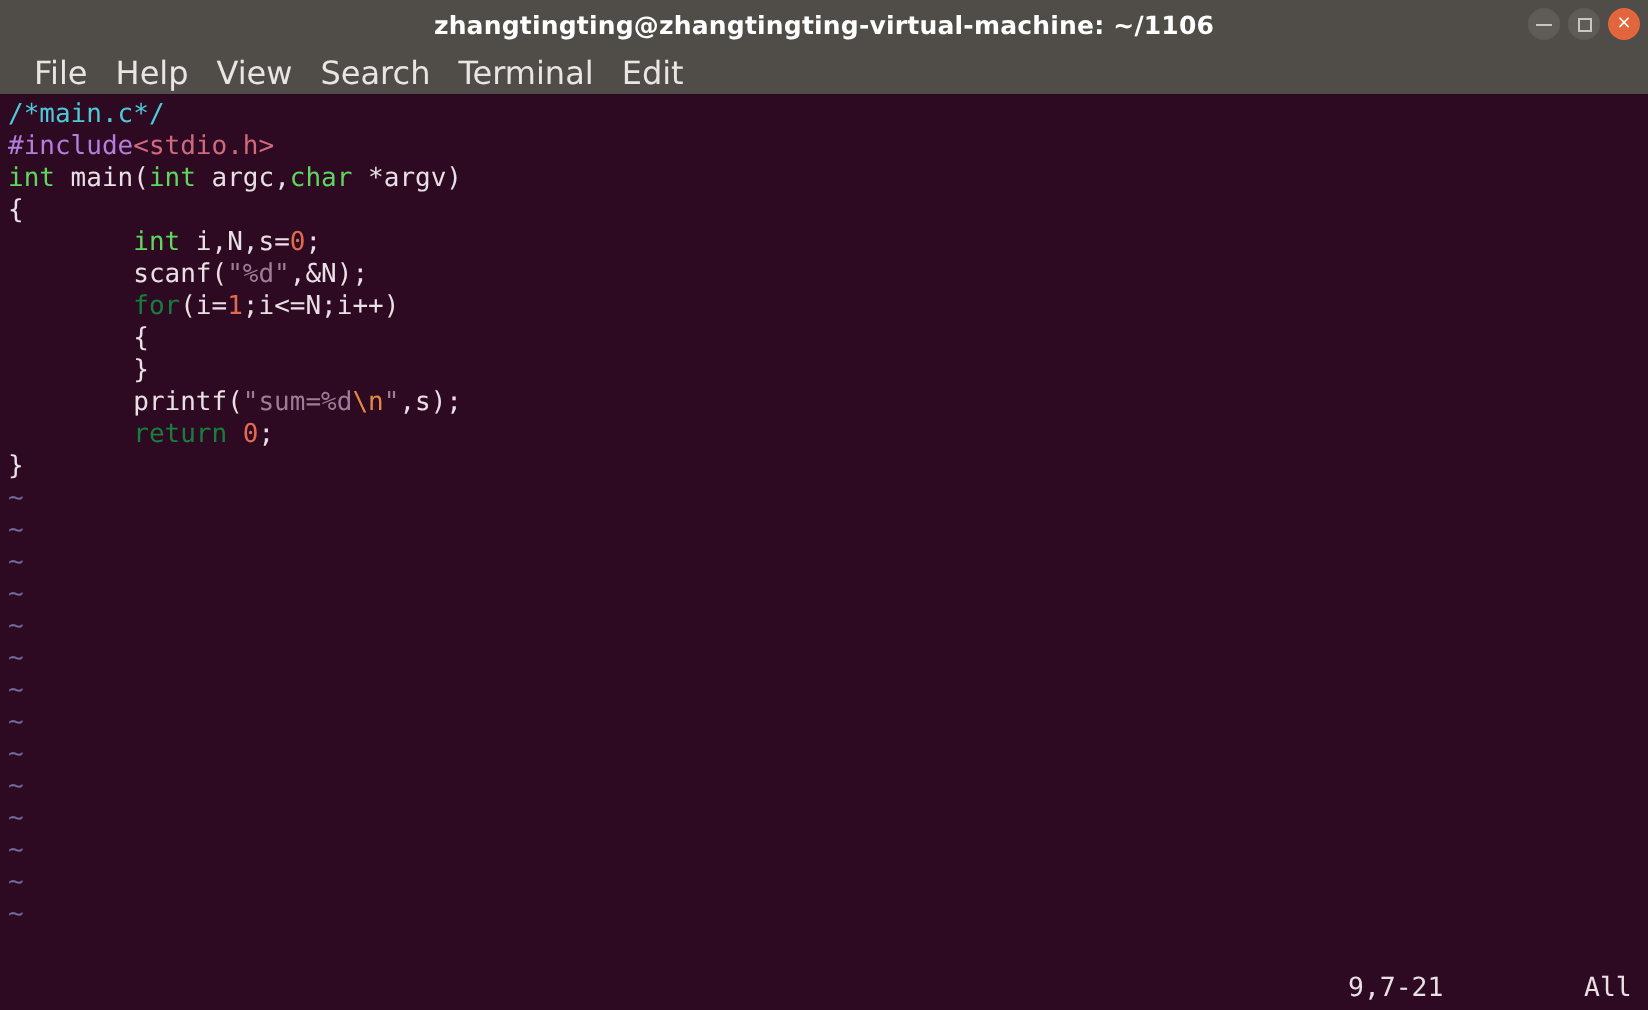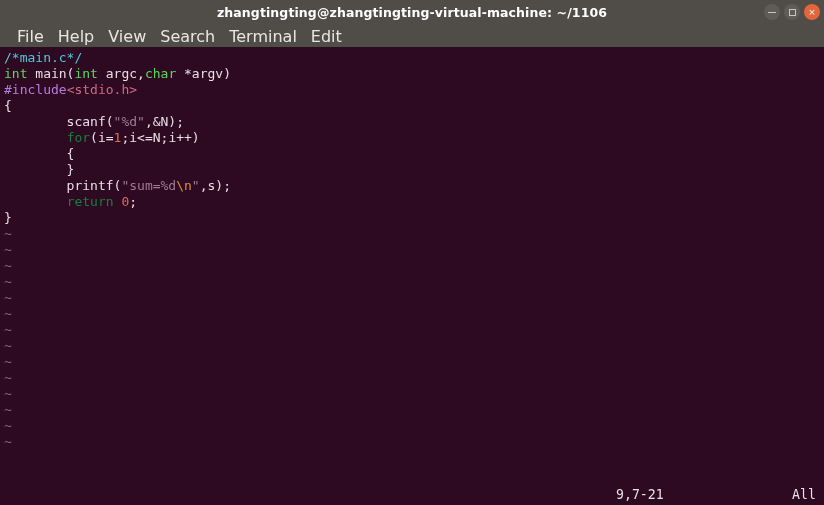--- a/index.html
+++ b/index.html
@@ -145,21 +145,21 @@
     position: relative;
     font-family: "DejaVu Sans Mono", monospace;
     font-size: 13.2px;
     color: #e8e0e5;
     flex: 0 0 auto;
     padding-left: 4px;
     white-space: pre;
   }
   .status-pos {
     position: absolute;
-    left: 616px;
+    left: 674px;
     top: 0;
   }
   .status-scroll {
     position: absolute;
     left: 792px;
     top: 0;
   }
 </style>
 </head>
 <body>
@@ -185,23 +185,24 @@
     <div class="menu-item">File</div>
     <div class="menu-item">Help</div>
     <div class="menu-item">View</div>
     <div class="menu-item">Search</div>
     <div class="menu-item">Terminal</div>
     <div class="menu-item">Edit</div>
   </div>
 
   <div class="term" id="term-body">
       <div class="line"><span class="c-comment">/*main.c*/</span></div>
+      <div class="line"><span class="c-preproc">#include</span><span class="c-header">&lt;stdio.h&gt;</span></div>
       <div class="line"><span class="c-type">int</span><span class="c-plain"> main(</span><span class="c-type">int</span><span class="c-plain"> argc,</span><span class="c-type">char</span><span class="c-plain"> *argv)</span></div>
-      <div class="line"><span class="c-preproc">#include</span><span class="c-header">&lt;stdio.h&gt;</span></div>
       <div class="line"><span class="c-plain">{</span></div>
+      <div class="line"><span class="c-plain">        </span><span class="c-type">int</span><span class="c-plain"> i,N,s=</span><span class="c-number">0</span><span class="c-plain">;</span></div>
       <div class="line"><span class="c-plain">        scanf(</span><span class="c-string">"%d"</span><span class="c-plain">,&amp;N);</span></div>
       <div class="line"><span class="c-plain">        </span><span class="c-keyword">for</span><span class="c-plain">(i=</span><span class="c-number">1</span><span class="c-plain">;i&lt;=N;i++)</span></div>
       <div class="line"><span class="c-plain">        {</span></div>
       <div class="line"><span class="c-plain">        }</span></div>
       <div class="line"><span class="c-plain">        printf(</span><span class="c-string">"sum=%d</span><span class="c-escape">\n</span><span class="c-string">"</span><span class="c-plain">,s);</span></div>
       <div class="line"><span class="c-plain">        </span><span class="c-keyword">return</span><span class="c-plain"> </span><span class="c-number">0</span><span class="c-plain">;</span></div>
       <div class="line"><span class="c-plain">}</span></div>
       <div class="line tilde">~</div>
       <div class="line tilde">~</div>
       <div class="line tilde">~</div>

